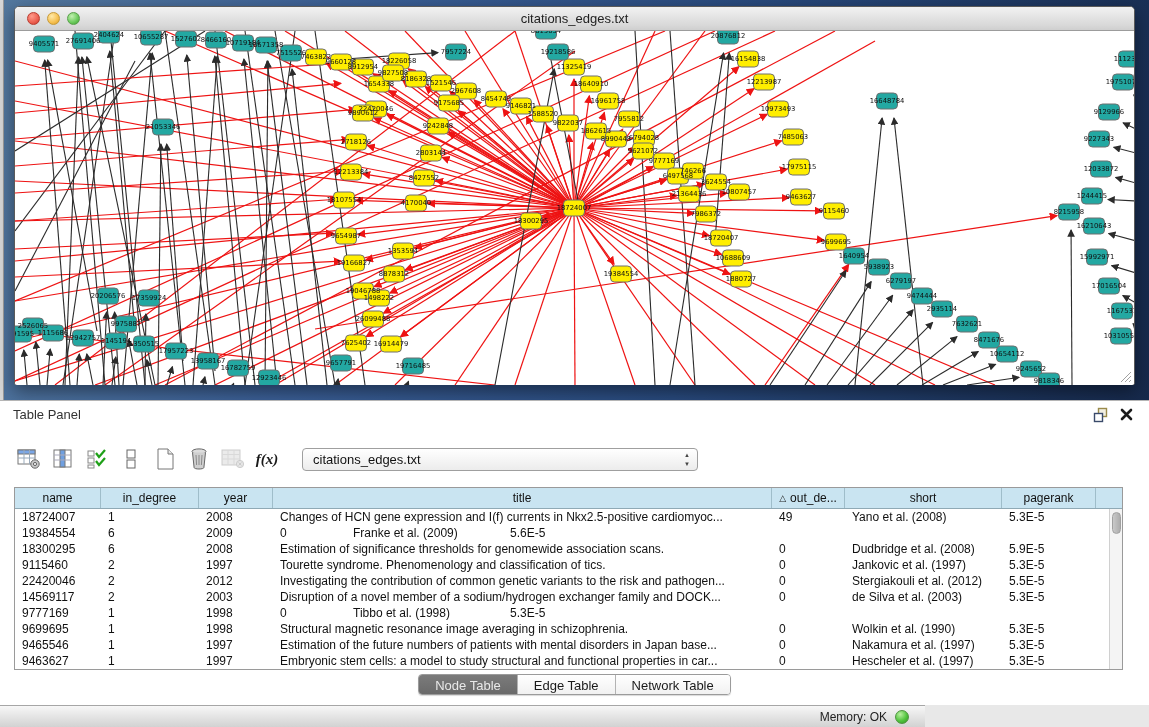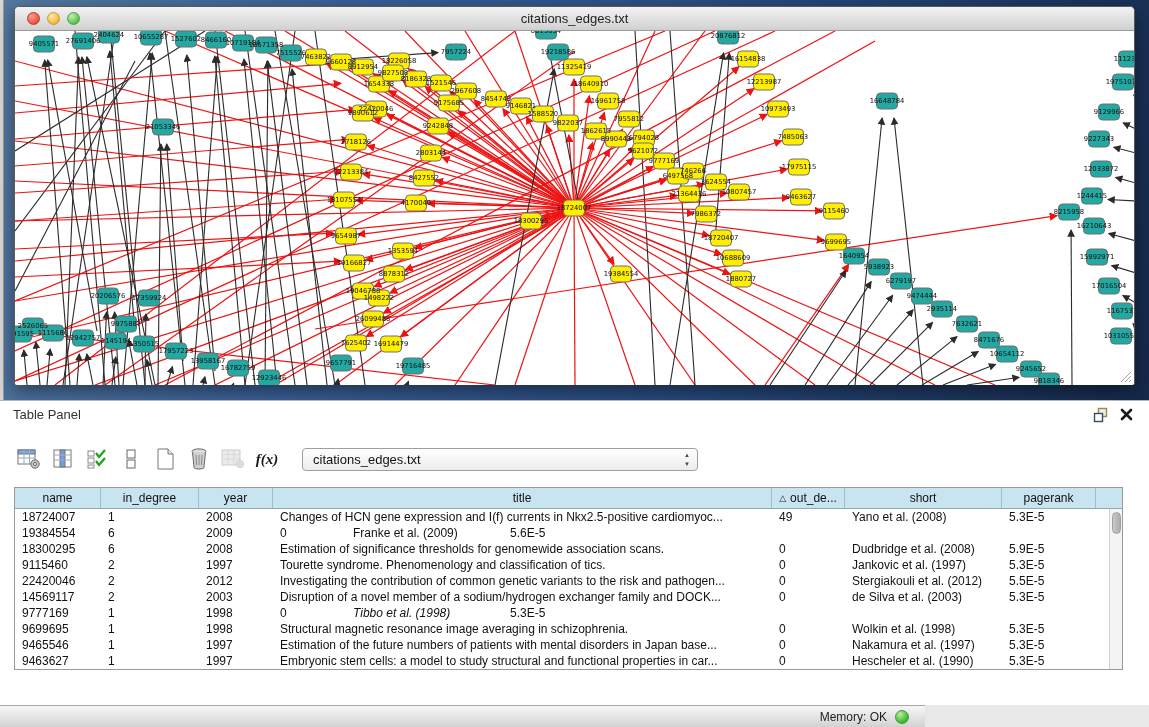--- a/index.html
+++ b/index.html
@@ -678,54 +678,61 @@
           <div class="td" style="width: 499px;">Disruption of a novel member of a sodium/hydrogen exchanger family and DOCK...</div>
           <div class="td" style="width: 73px;">0</div>
           <div class="td" style="width: 157px;">de Silva et al. (2003)</div>
           <div class="td" style="width: 94px;">5.3E-5</div>
         </div>
         <div class="trow">
           <div class="td" style="width: 86px;">9777169</div>
           <div class="td" style="width: 98px;">1</div>
           <div class="td" style="width: 74px;">1998</div>
           <div class="td" style="width: 73px;">0</div>
-          <div class="td" style="width: 157px; font-style: italic;">Tibbo et al. (1998)</div>
+          <div class="td" style="width: 157px;">Tibbo et al. (1998)</div>
           <div class="td" style="width: 94px;">5.3E-5</div>
         </div>
         <div class="trow">
           <div class="td" style="width: 86px;">9699695</div>
           <div class="td" style="width: 98px;">1</div>
           <div class="td" style="width: 74px;">1998</div>
           <div class="td" style="width: 499px;">Structural magnetic resonance image averaging in schizophrenia.</div>
           <div class="td" style="width: 73px;">0</div>
-          <div class="td" style="width: 157px;">Wolkin et al. (1998)</div>
+          <div class="td" style="width: 157px;">Wolkin et al. (1990)</div>
           <div class="td" style="width: 94px;">5.3E-5</div>
         </div>
         <div class="trow">
           <div class="td" style="width: 86px;">9465546</div>
           <div class="td" style="width: 98px;">1</div>
           <div class="td" style="width: 74px;">1997</div>
           <div class="td" style="width: 499px;">Estimation of the future numbers of patients with mental disorders in Japan base...</div>
           <div class="td" style="width: 73px;">0</div>
           <div class="td" style="width: 157px;">Nakamura et al. (1997)</div>
           <div class="td" style="width: 94px;">5.3E-5</div>
         </div>
         <div class="trow">
           <div class="td" style="width: 86px;">9463627</div>
           <div class="td" style="width: 98px;">1</div>
           <div class="td" style="width: 74px;">1997</div>
           <div class="td" style="width: 499px;">Embryonic stem cells: a model to study structural and functional properties in car...</div>
           <div class="td" style="width: 73px;">0</div>
-          <div class="td" style="width: 157px;">Hescheler et al. (1990)</div>
+          <div class="td" style="width: 157px;">Hescheler et al. (1997)</div>
           <div class="td" style="width: 94px;">5.3E-5</div>
         </div>
         <div class="vscroll">
         <div class="vthumb"></div>
       </div>
     </div>
   </div>
 
+  <div class="tabs">
+    <div class="seg" id="segtabs">
+        <div class="seg-btn sel">Node Table</div>
+        <div class="seg-btn">Edge Table</div>
+        <div class="seg-btn">Network Table</div>
+      </div>
+  </div>
 </div>
 
 <div class="statusbar">
   <span class="mem">Memory: OK</span>
   <span class="mem-dot"></span>
 </div>
 
 </body></html>

